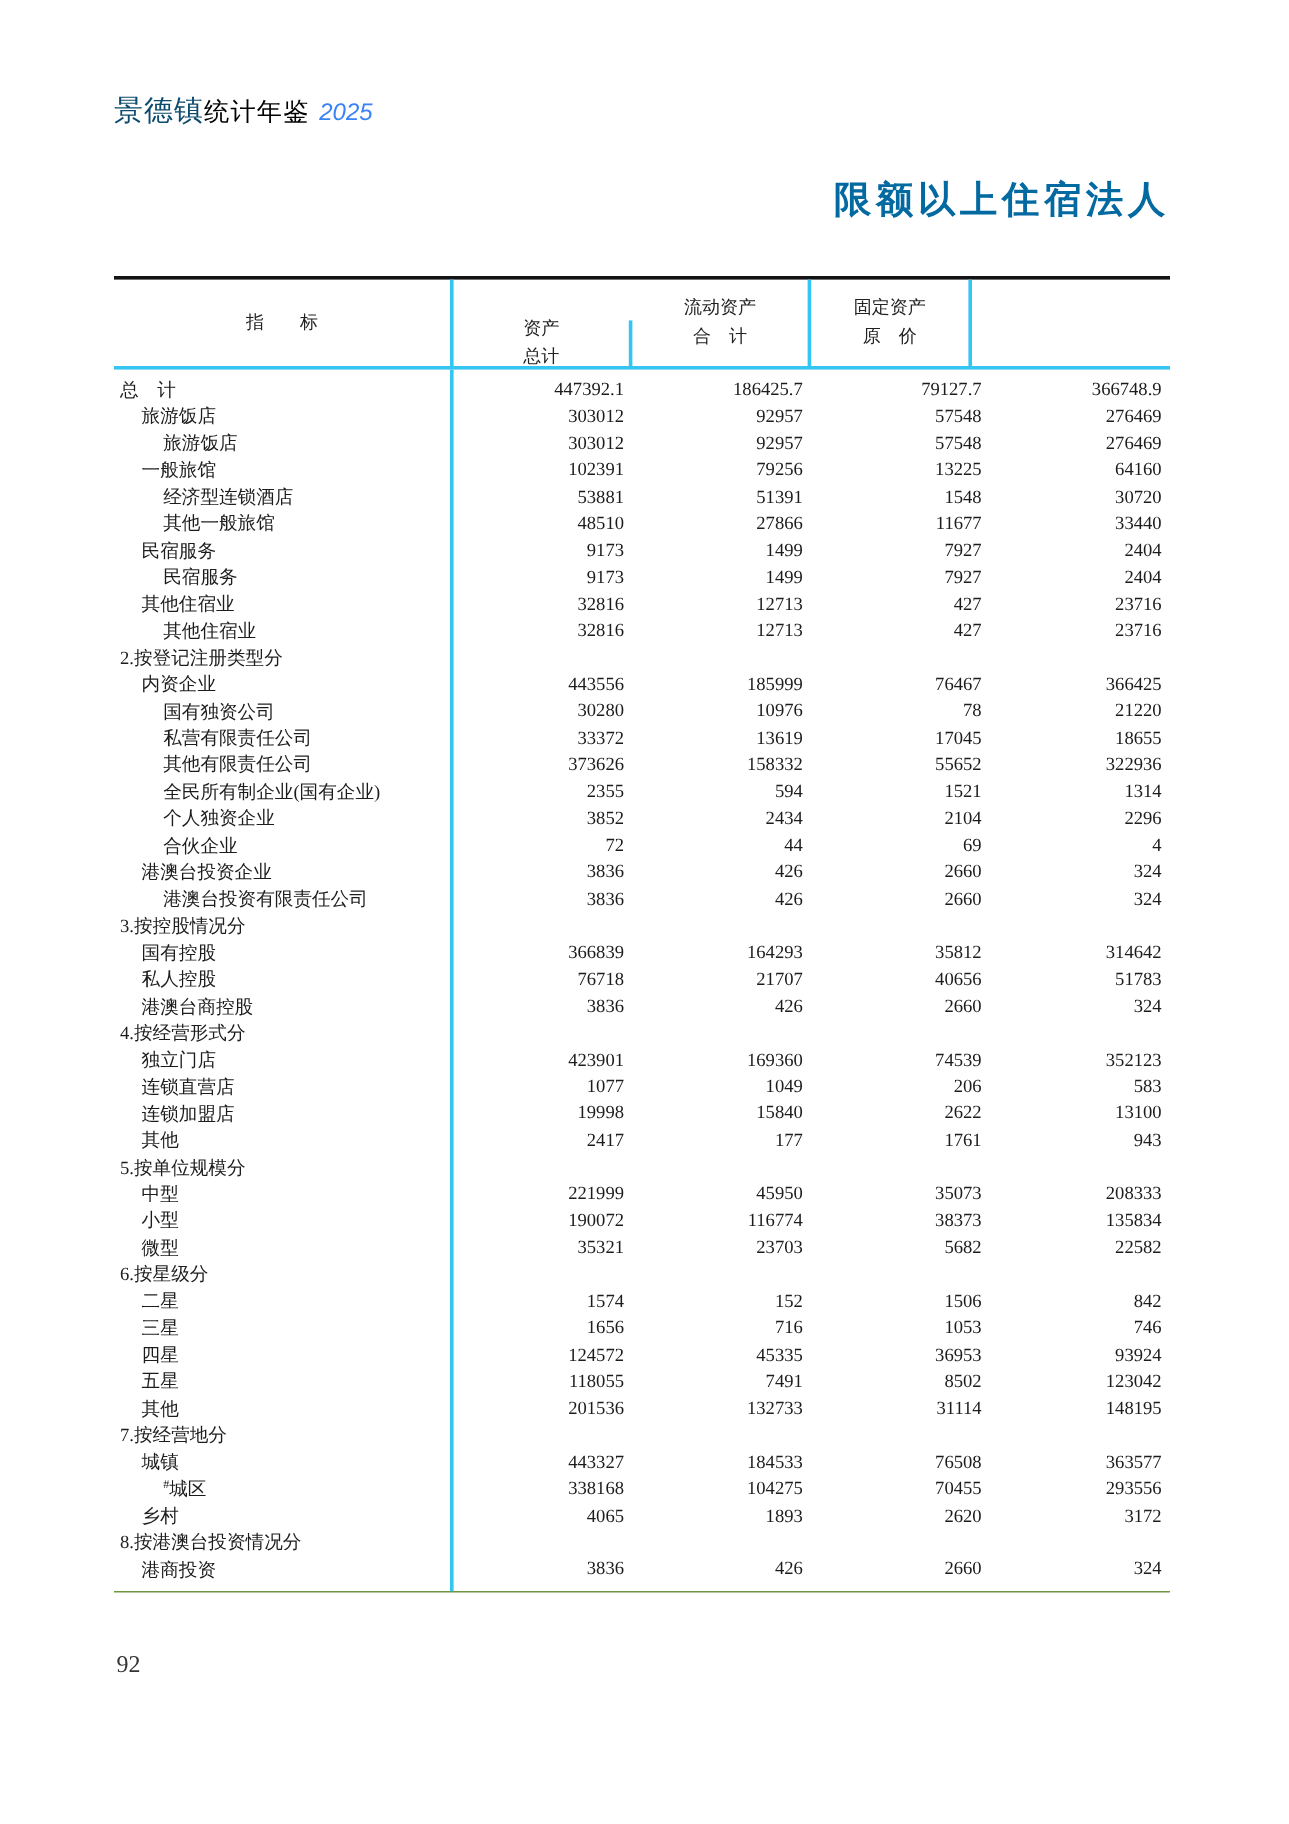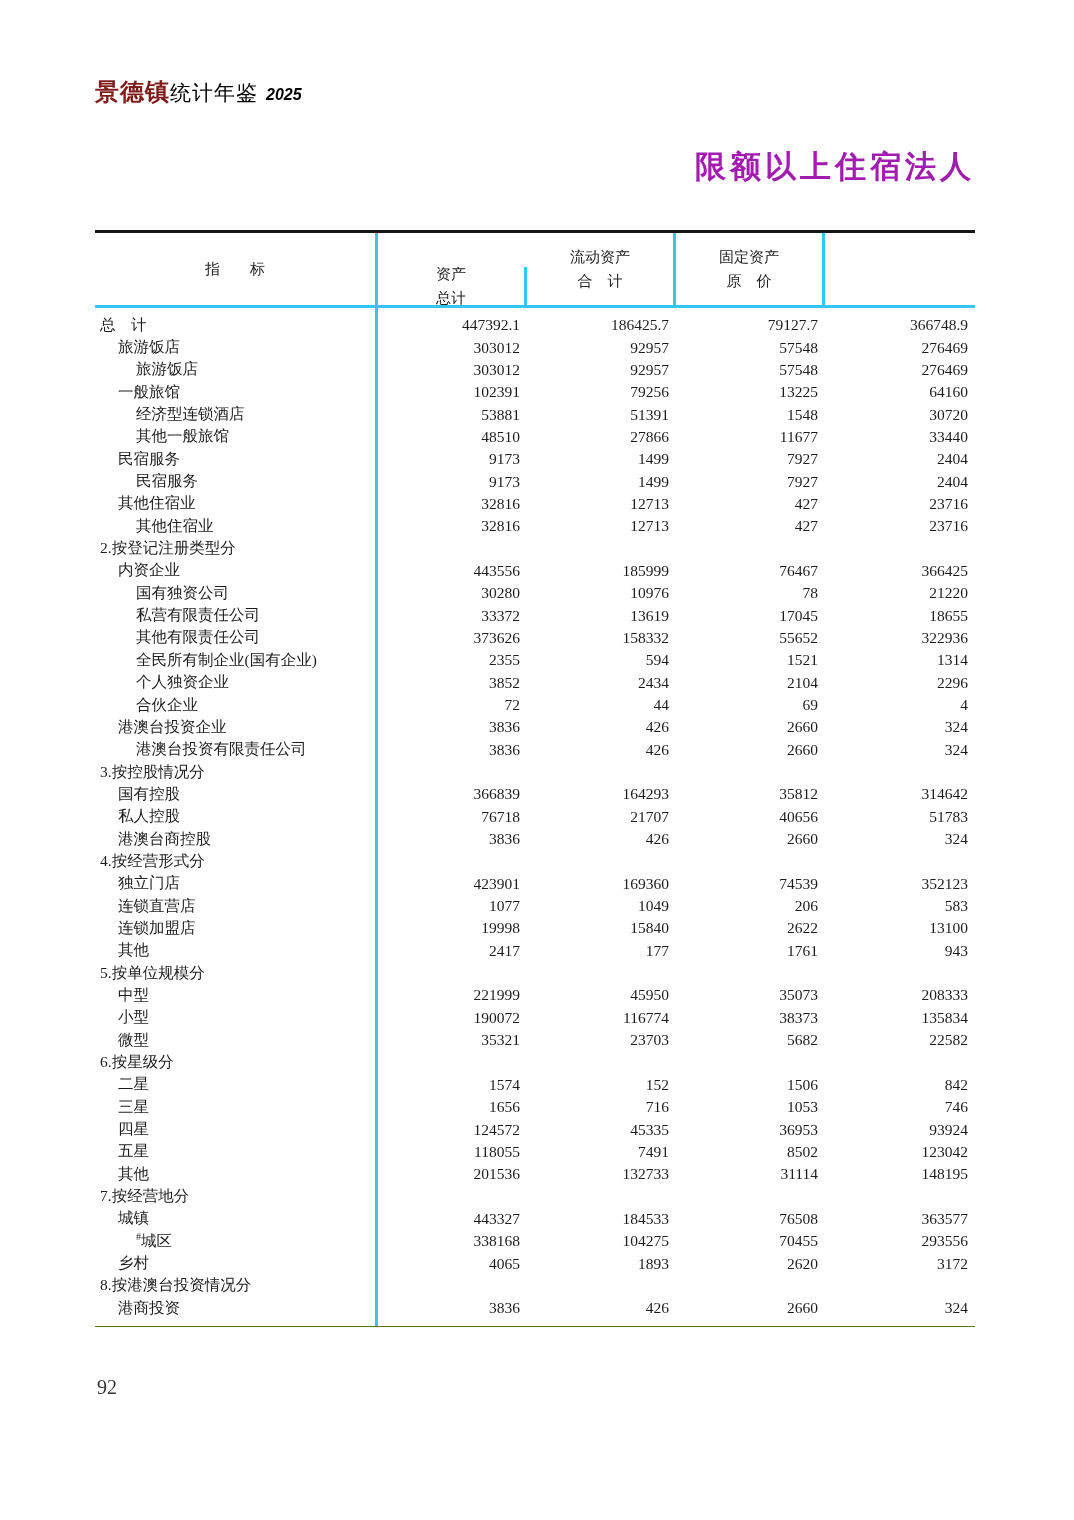--- a/index.html
+++ b/index.html
@@ -12,49 +12,49 @@
     color:#1c1c1c;
     margin:0 auto;
     overflow:hidden;
   }
   
   .brand {
     position:absolute; left:95px; top:76px;
     font-family:"Liberation Sans", sans-serif;
     white-space:nowrap;
   }
-  .brand-strong { font-size:24px; font-weight:700; color:#7f1d1d; letter-spacing:1px; }
+  .brand-strong { font-size:24px; font-weight:400; color:#0c4a6e; letter-spacing:1px; }
   .brand-mid    { font-size:21px; font-weight:500; color:#000000; letter-spacing:1px; }
-  .brand-year   { font-size:16px; font-weight:700; font-style:italic; color:#000000; margin-left:8px; }
+  .brand-year   { font-size:20px; font-weight:400; font-style:italic; color:#3b82f6; margin-left:8px; }
   
   .title {
     position:absolute; top:146px; right:99px;
     font-size:31px; font-weight:700; letter-spacing:4px;
-    color:#a21caf;
+    color:#0369a1;
   }
   
   .table {
     position:absolute; left:95px; top:230px; width:880px;
   }
   .thead {
     display:flex;
     height:78px;
     border-top:3px solid #141414;
     border-bottom:3px solid #35c5f1;
   }
   .hcell {
     display:flex; flex-direction:column;
     justify-content:center; align-items:center;
     font-size:15px; line-height:24px; color:#222222;
     white-space:nowrap;
   }
   .hc0 { width:283px; border-right:3px solid #35c5f1; }
   .hc1 { width:149px; border-right:3px solid #35c5f1;margin-top:34px; }
   .hc2 { width:149px; border-right:3px solid #35c5f1; }
-  .hc3 { width:149px; border-right:3px solid #35c5f1; }
+  .hc3 { width:134px; border-right:3px solid #35c5f1; }
   .hc4 { width:150px; }
   .tbody {
     position:relative;
     padding-top:6px; padding-bottom:7px;
     border-bottom:1px solid #4d7c0f;
   }
   .vline {
     position:absolute; left:280px; top:0; bottom:0;
     width:3px; background:#35c5f1;
   }

